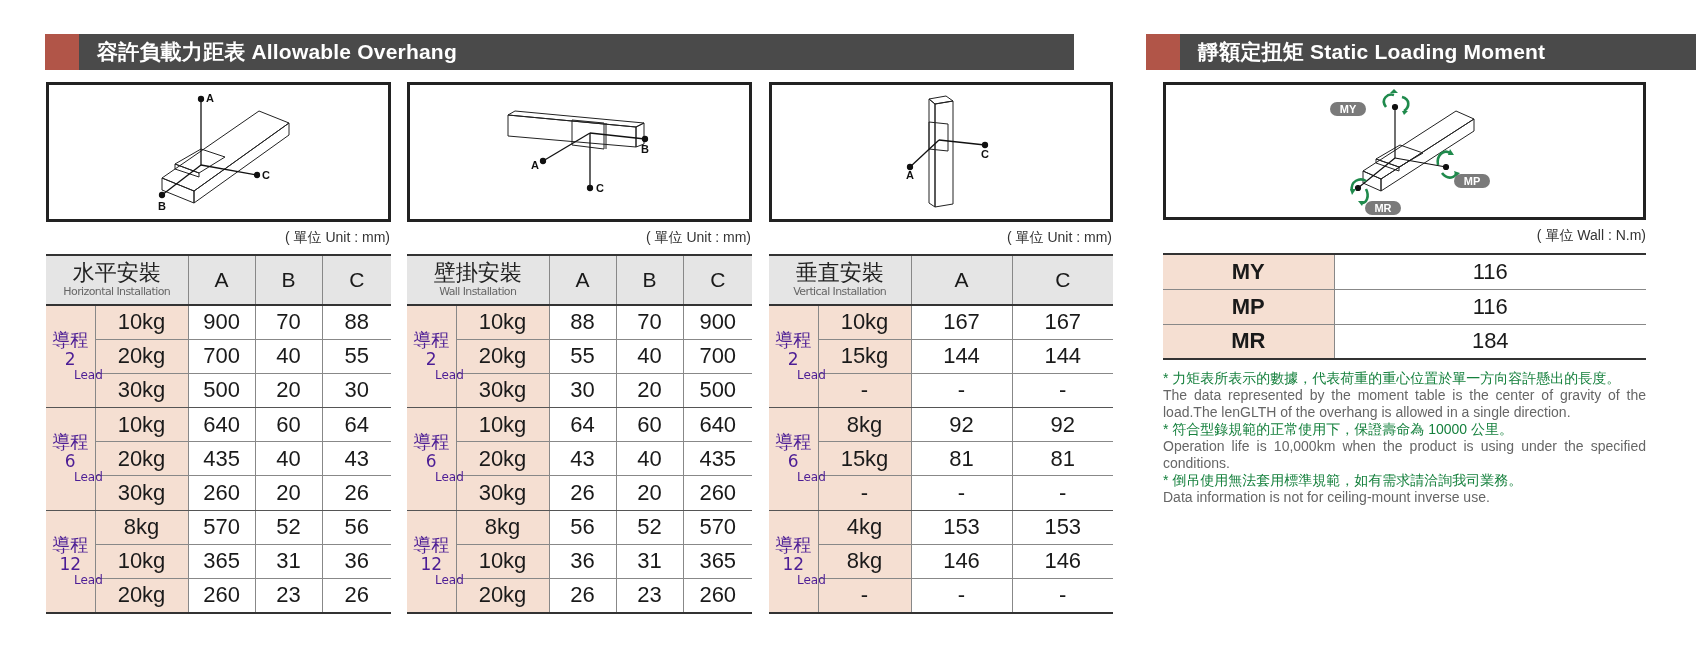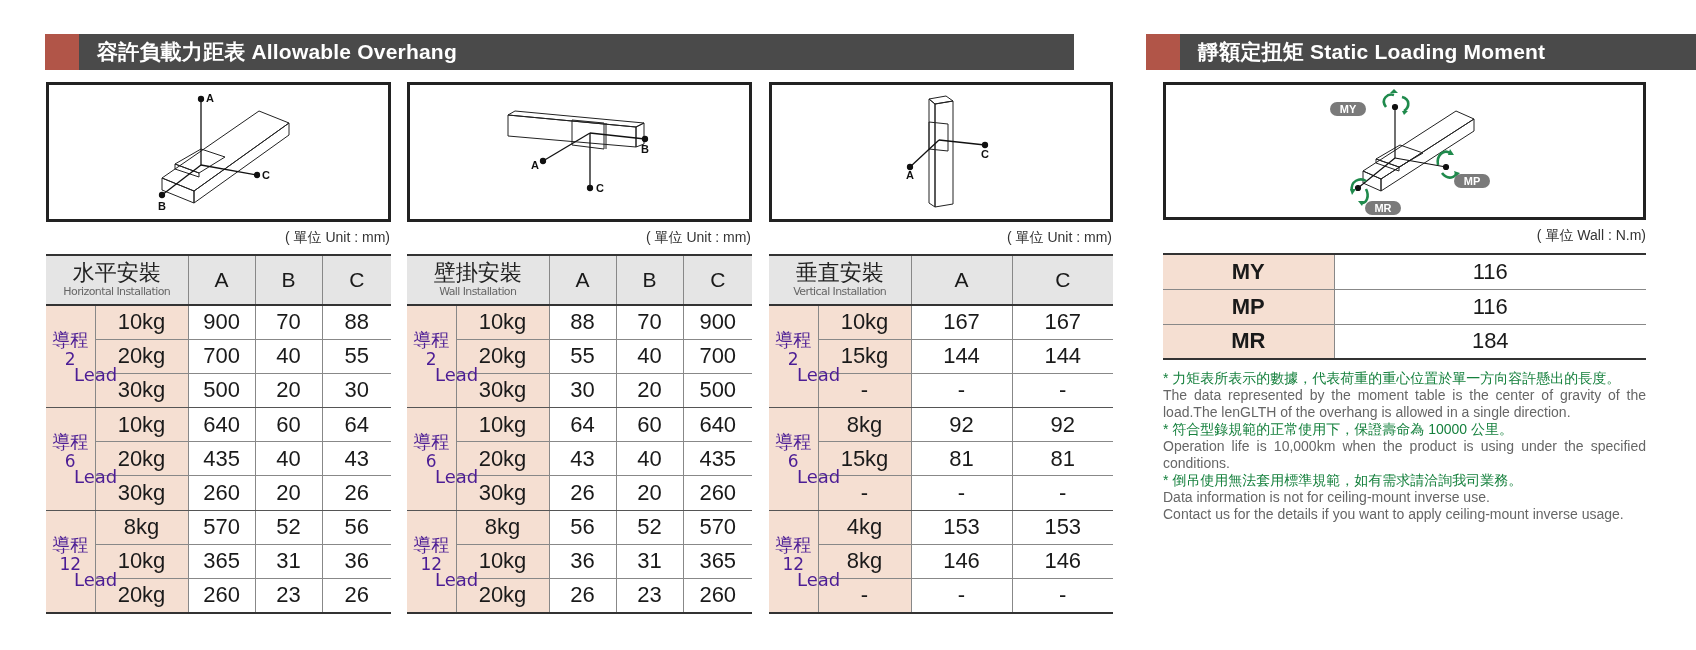--- a/index.html
+++ b/index.html
@@ -21,21 +21,21 @@
   table.spec thead th { background: #e5e5e5; height: 50px; font-size: 21px; border-bottom: 2px solid #333; border-right: 1px solid #888; }
   table.spec thead th:last-child { border-right: none; }
   .hdr-zh { display: block; font-size: 22px; line-height: 22px; color: #222; }
   .hdr-en { display: block; font-size: 11px; line-height: 15px; color: #666; font-family: "DejaVu Sans", sans-serif; letter-spacing: -0.6px; }
   table.spec tbody td { height: 34.2px; font-size: 22px; border-bottom: 1px solid #888; border-right: 1px solid #888; background: #fff; }
   table.spec tbody td:last-child { border-right: none; }
   table.spec tbody tr.grp-end td { border-bottom: 1px solid #555; }
   table.spec tbody td.lead { background: #f5dfd2; font-size: 17px; line-height: 17px; color: #4c1d95; border-bottom: 1px solid #555; }
   .lead .lead-zh { display: block; font-size: 18px; line-height: 19px; }
   .lead .lead-num { display: block; font-size: 17px; line-height: 18px; font-family: "DejaVu Sans", sans-serif; }
-  .lead .lead-en { display: block; font-size: 18px; line-height: 14px; font-family: "DejaVu Sans", sans-serif; padding-left: 28px; }
+  .lead .lead-en { display: block; font-size: 12px; line-height: 14px; font-family: "DejaVu Sans", sans-serif; padding-left: 28px; }
   table.spec tbody td.load { background: #f5dfd2; }
 
   table.moment { position: absolute; border-collapse: collapse; table-layout: fixed; border-top: 2px solid #333; border-bottom: 2px solid #333; }
   table.moment td { height: 35px; font-size: 22px; text-align: center; border-bottom: 1px solid #888; }
   table.moment td.mname { background: #f5dfd2; font-weight: bold; border-right: 1px solid #888; }
   table.moment tr:last-child td { border-bottom: none; }
 
   .notes { position: absolute; font-size: 14px; line-height: 17px; color: #666; }
   .notes .note-zh { color: #15803d; }
   .notes .note-en { text-align: justify; text-align-last: left; }
@@ -460,14 +460,13 @@
   </tbody>
 </table>
 
 <div class="notes" style="left:1163px; top:370px; width:483px;">
   <div class="note-zh">* 力矩表所表示的數據，代表荷重的重心位置於單一方向容許懸出的長度。</div>
   <div class="note-en">The data represented by the moment table is the center of gravity of the load.The lenGLTH of the overhang is allowed in a single direction.</div>
   <div class="note-zh">* 符合型錄規範的正常使用下，保證壽命為 10000 公里。</div>
   <div class="note-en">Operation life is 10,000km when the product is using under the specified conditions.</div>
   <div class="note-zh">* 倒吊使用無法套用標準規範，如有需求請洽詢我司業務。</div>
   <div class="note-en">Data information is not for ceiling-mount inverse use.</div>
-  <div class="note-en">Contact us for the details if you want to apply ceiling-mount inverse usage.</div>
 </div>
 
 </body></html>

